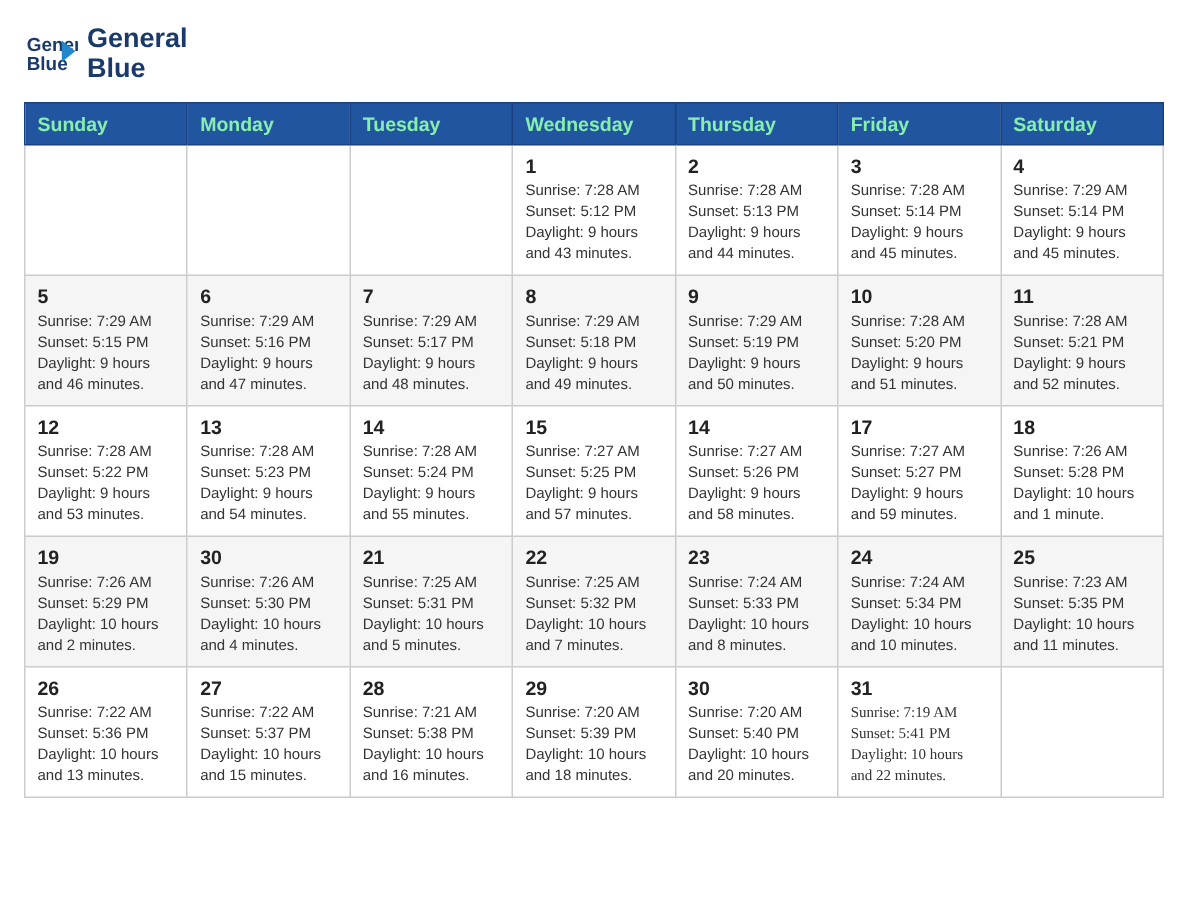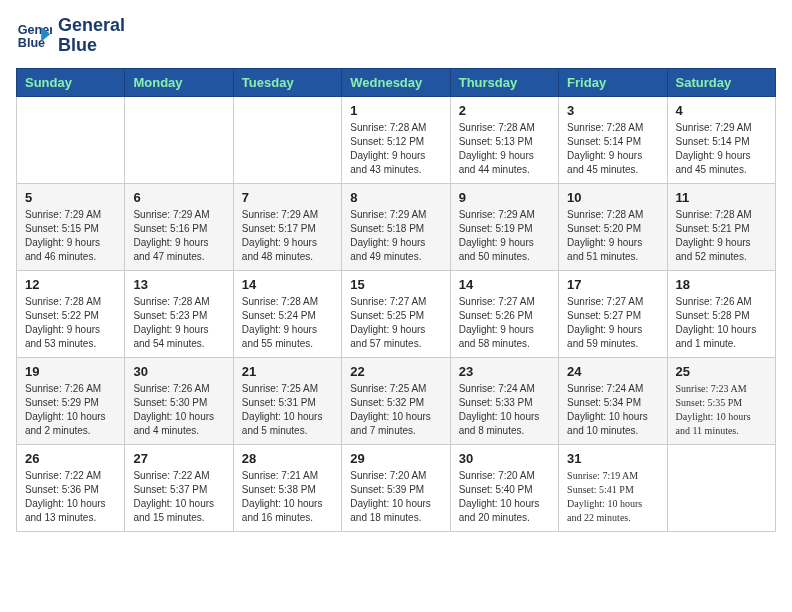--- a/index.html
+++ b/index.html
@@ -274,21 +274,21 @@
 Daylight: 10 hours and 8 minutes.</div>
         </td>
         <td>
           <div class="day-number">24</div>
           <div class="day-info" style="white-space: pre-line;">Sunrise: 7:24 AM
 Sunset: 5:34 PM
 Daylight: 10 hours and 10 minutes.</div>
         </td>
         <td>
           <div class="day-number">25</div>
-          <div class="day-info" style="white-space: pre-line; font-family: Liberation Serif, serif;">Sunrise: 7:23 AM
+          <div class="day-info" style="white-space: pre-line;">Sunrise: 7:23 AM
 Sunset: 5:35 PM
 Daylight: 10 hours and 11 minutes.</div>
         </td>
       </tr>
       <tr>
         <td>
           <div class="day-number">26</div>
           <div class="day-info" style="white-space: pre-line;">Sunrise: 7:22 AM
 Sunset: 5:36 PM
 Daylight: 10 hours and 13 minutes.</div>

